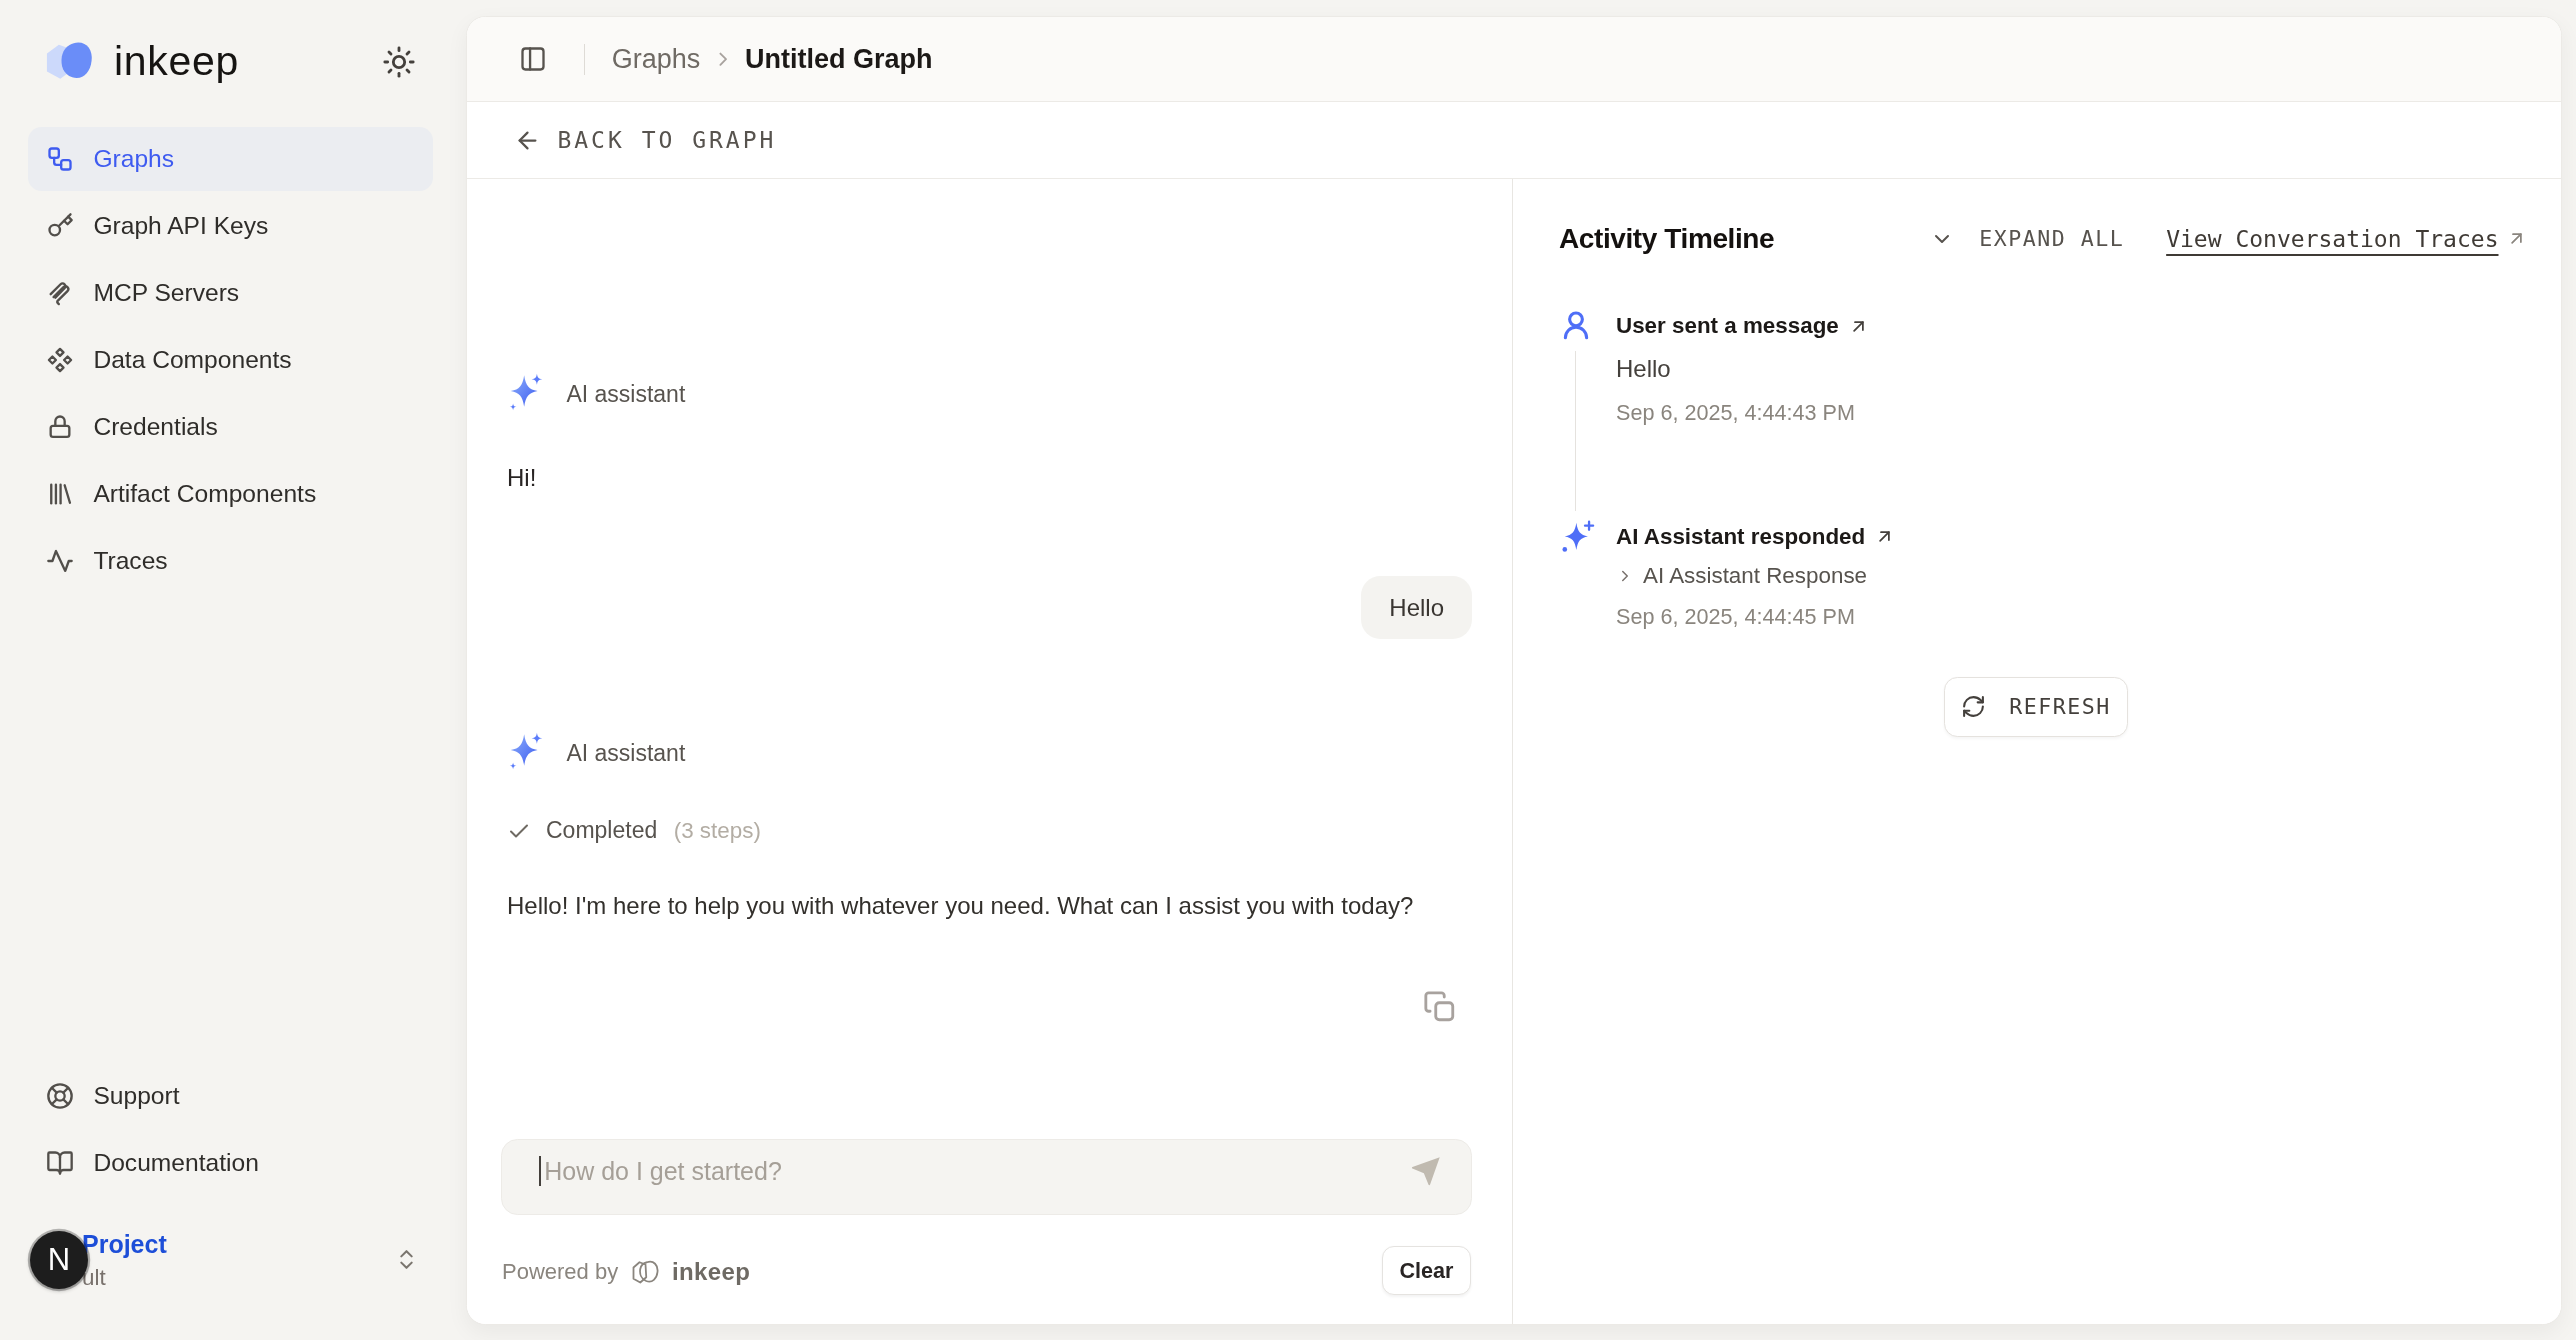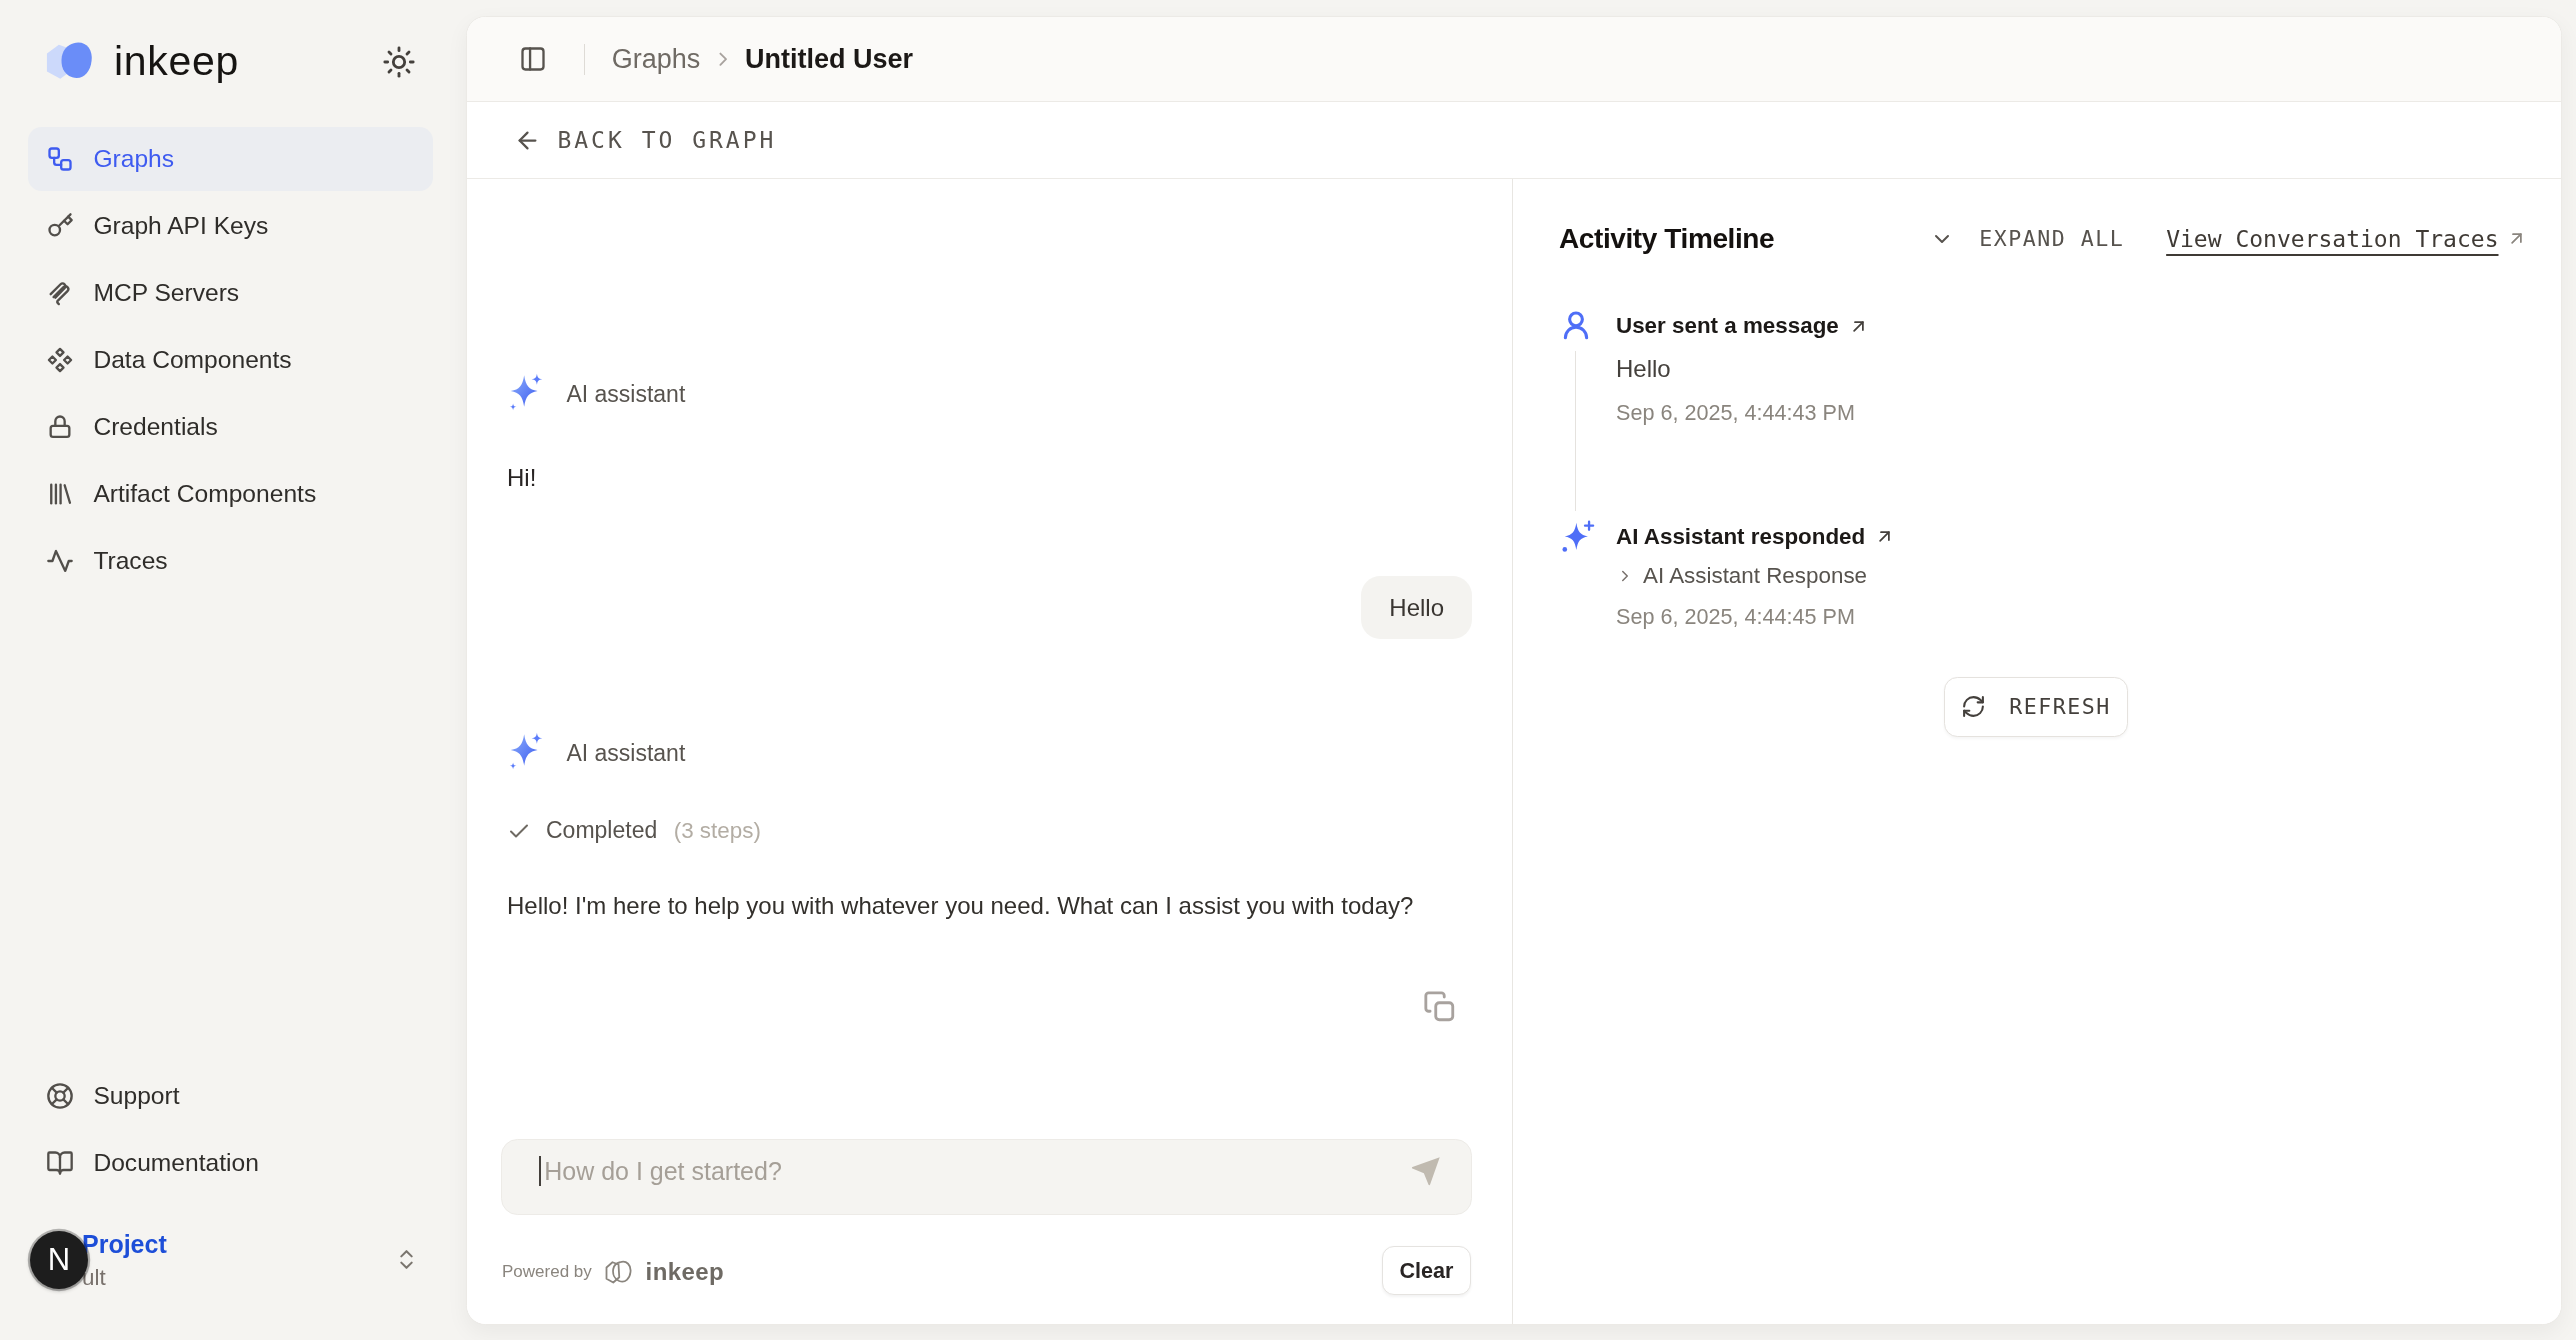--- a/index.html
+++ b/index.html
@@ -93,21 +93,21 @@
   .input-box {
     position: absolute; left: 34px; right: 40px; top: 960px; height: 76px;
     background: #f5f4f1; border: 0.7px solid #edebe7; border-radius: 16.4px;
     display: flex; align-items: center; padding: 0 28px 12px 37px; cursor: text;
   }
   .caret { width: 2.2px; height: 30px; background: #44403c; margin-right: 3px; }
   .placeholder { font-size: 25px; color: #a59f97; flex: 1; }
   .send-btn { width: 34px; height: 34px; color: #c0bab0; cursor: pointer; }
 
   .powered-row { position: absolute; left: 35px; top: 1078px; display: flex; align-items: center; gap: 10.4px; }
-  .powered-text { font-size: 17px; color: #8a857e; }
+  .powered-text { font-size: 22px; color: #8a857e; }
   .powered-mark { width: 33px; height: 30px; color: #8a857e; }
   .powered-brand { font-size: 24px; font-weight: 600; color: #6e6a64; letter-spacing: 0.4px; }
   .clear-btn {
     position: absolute; right: 41px; top: 1067px; width: 89px; height: 49px;
     background: #fff; border: 0.7px solid #e5e3e0; border-radius: 12px;
     box-shadow: 0 1.5px 3px rgba(0,0,0,0.05);
     display: flex; align-items: center; justify-content: center;
     font-size: 21.6px; font-weight: 700; color: #292524; cursor: pointer;
   }
 
@@ -283,21 +283,21 @@
     <div class="crumb-row">
       <svg class="panel-btn" viewBox="0 0 24 24" fill="none" stroke="currentColor" stroke-width="2" stroke-linecap="round" stroke-linejoin="round">
         <rect x="3" y="3" width="18" height="18" rx="2.5"></rect>
           <path d="M9.5 3v18"></path>
       </svg>
       <div class="crumb-divider"></div>
       <span class="crumb-section">Graphs</span>
       <svg class="crumb-chevron" viewBox="0 0 24 24" fill="none" stroke="currentColor" stroke-width="2" stroke-linecap="round" stroke-linejoin="round">
         <path d="m9 6 6 6-6 6"></path>
       </svg>
-      <span class="crumb-page">Untitled User</span>
+      <span class="crumb-page">Untitled Graph</span>
     </div>
 
     <div class="back-row">
       <div class="back-btn">
         <svg class="aicon" viewBox="0 0 24 24" fill="none" stroke="currentColor" stroke-width="2" stroke-linecap="round" stroke-linejoin="round">
           <path d="M19 12H5"></path>
             <path d="m12 19-7-7 7-7"></path>
         </svg>
         <span class="back-label">BACK TO GRAPH</span>
       </div>

